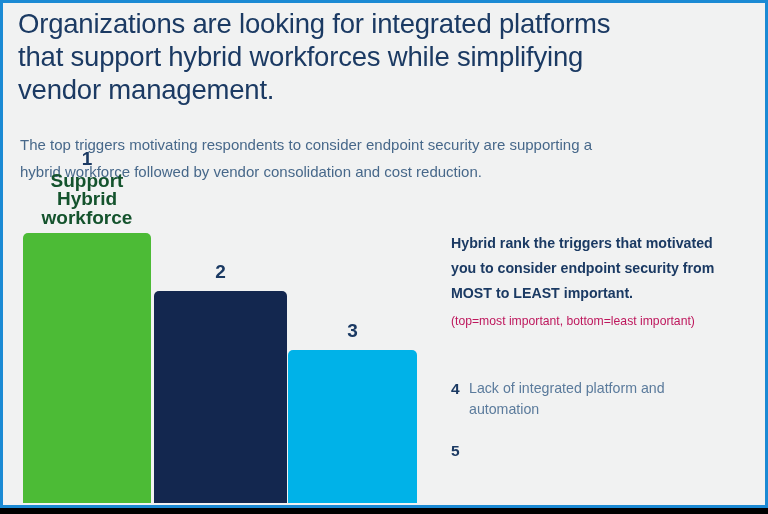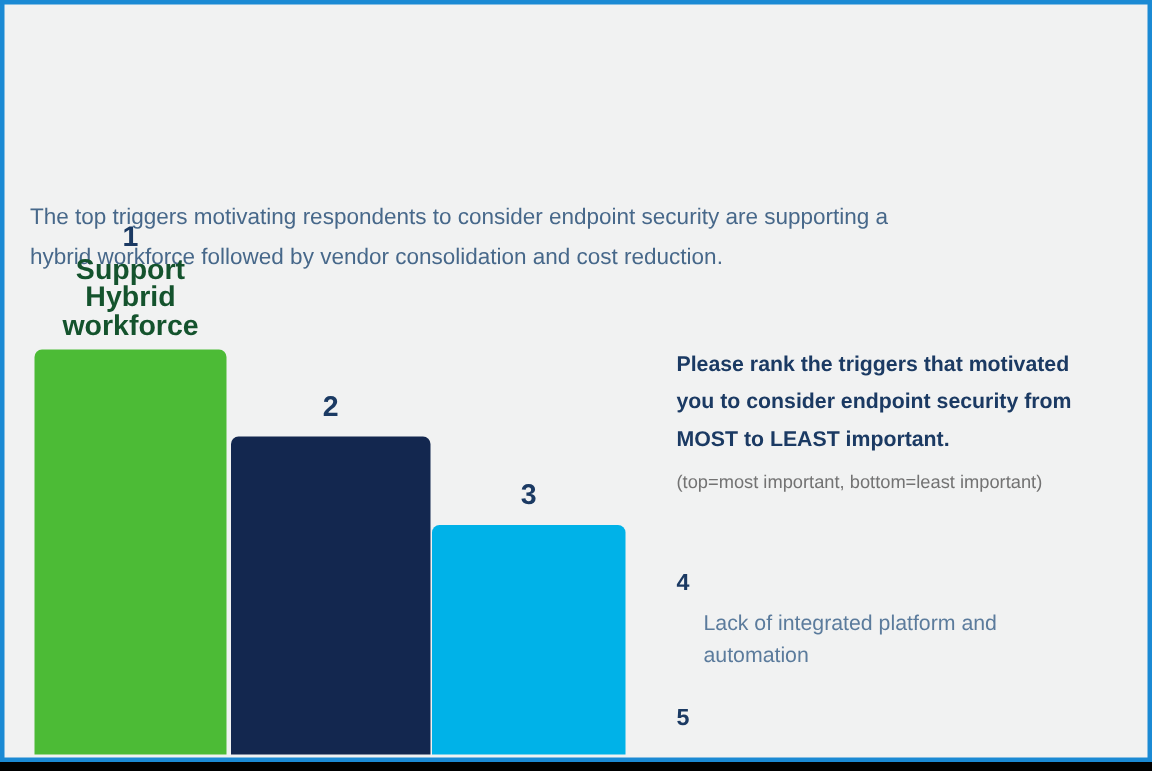--- a/index.html
+++ b/index.html
@@ -111,21 +111,21 @@
     color: #1b3a63;
     font-size: 14.2px;
     font-weight: 700;
     line-height: 25px;
     width: 298px;
     white-space: pre-line;
   }
 
   #question-note {
     margin-top: 7px;
-    color: #737373;
+    color: #be185d;
     font-size: 12.2px;
     line-height: 17px;
     font-weight: 400;
   }
 
   #rank-list {
     margin-top: 48px;
   }
 
   .rank-item {
@@ -141,28 +141,30 @@
     font-weight: 700;
     line-height: 21px;
   }
 
   .rank-text {
     color: #5b7b9c;
     font-size: 14.2px;
     line-height: 20.5px;
     font-weight: 400;
     width: 262px;
-    margin-top: 28px;
   }
 </style>
 </head>
 <body>
 
 <div id="slide">
 
+  <div id="headline">Organizations are looking for integrated platforms
+that support hybrid workforces while simplifying
+vendor management.</div>
 
   <div id="subhead">The top triggers motivating respondents to consider endpoint security are supporting a
 hybrid workforce followed by vendor consolidation and cost reduction.</div>
 
   <div id="chart">
       <div class="bar-col" style="left: 20px; width: 128px; height: 294px;">
         <div class="bar-rect" style="height: 270px; background: rgb(76, 187, 54);"></div>
         <div class="bar-caption" style="bottom: 276px;">
           <span class="bar-rank">1</span>
           <span class="bar-label">Support Hybrid workforce</span>
@@ -176,21 +178,21 @@
       </div>
       <div class="bar-col" style="left: 285px; width: 129px; height: 294px;">
         <div class="bar-rect" style="height: 153px; background: rgb(0, 178, 232);"></div>
         <div class="bar-caption" style="bottom: 159px;">
           <span class="bar-rank">3</span>
         </div>
       </div>
     </div>
 
   <div id="panel">
-    <div id="question">Please rank the triggers that motivated
+    <div id="question">Hybrid rank the triggers that motivated
 you to consider endpoint security from
 MOST to LEAST important.</div>
     <div id="question-note">(top=most important, bottom=least important)</div>
     <div id="rank-list">
         <div class="rank-item">
           <div class="rank-num">4</div>
           <div class="rank-text">Lack of integrated platform and automation</div>
         </div>
         <div class="rank-item">
           <div class="rank-num">5</div>

